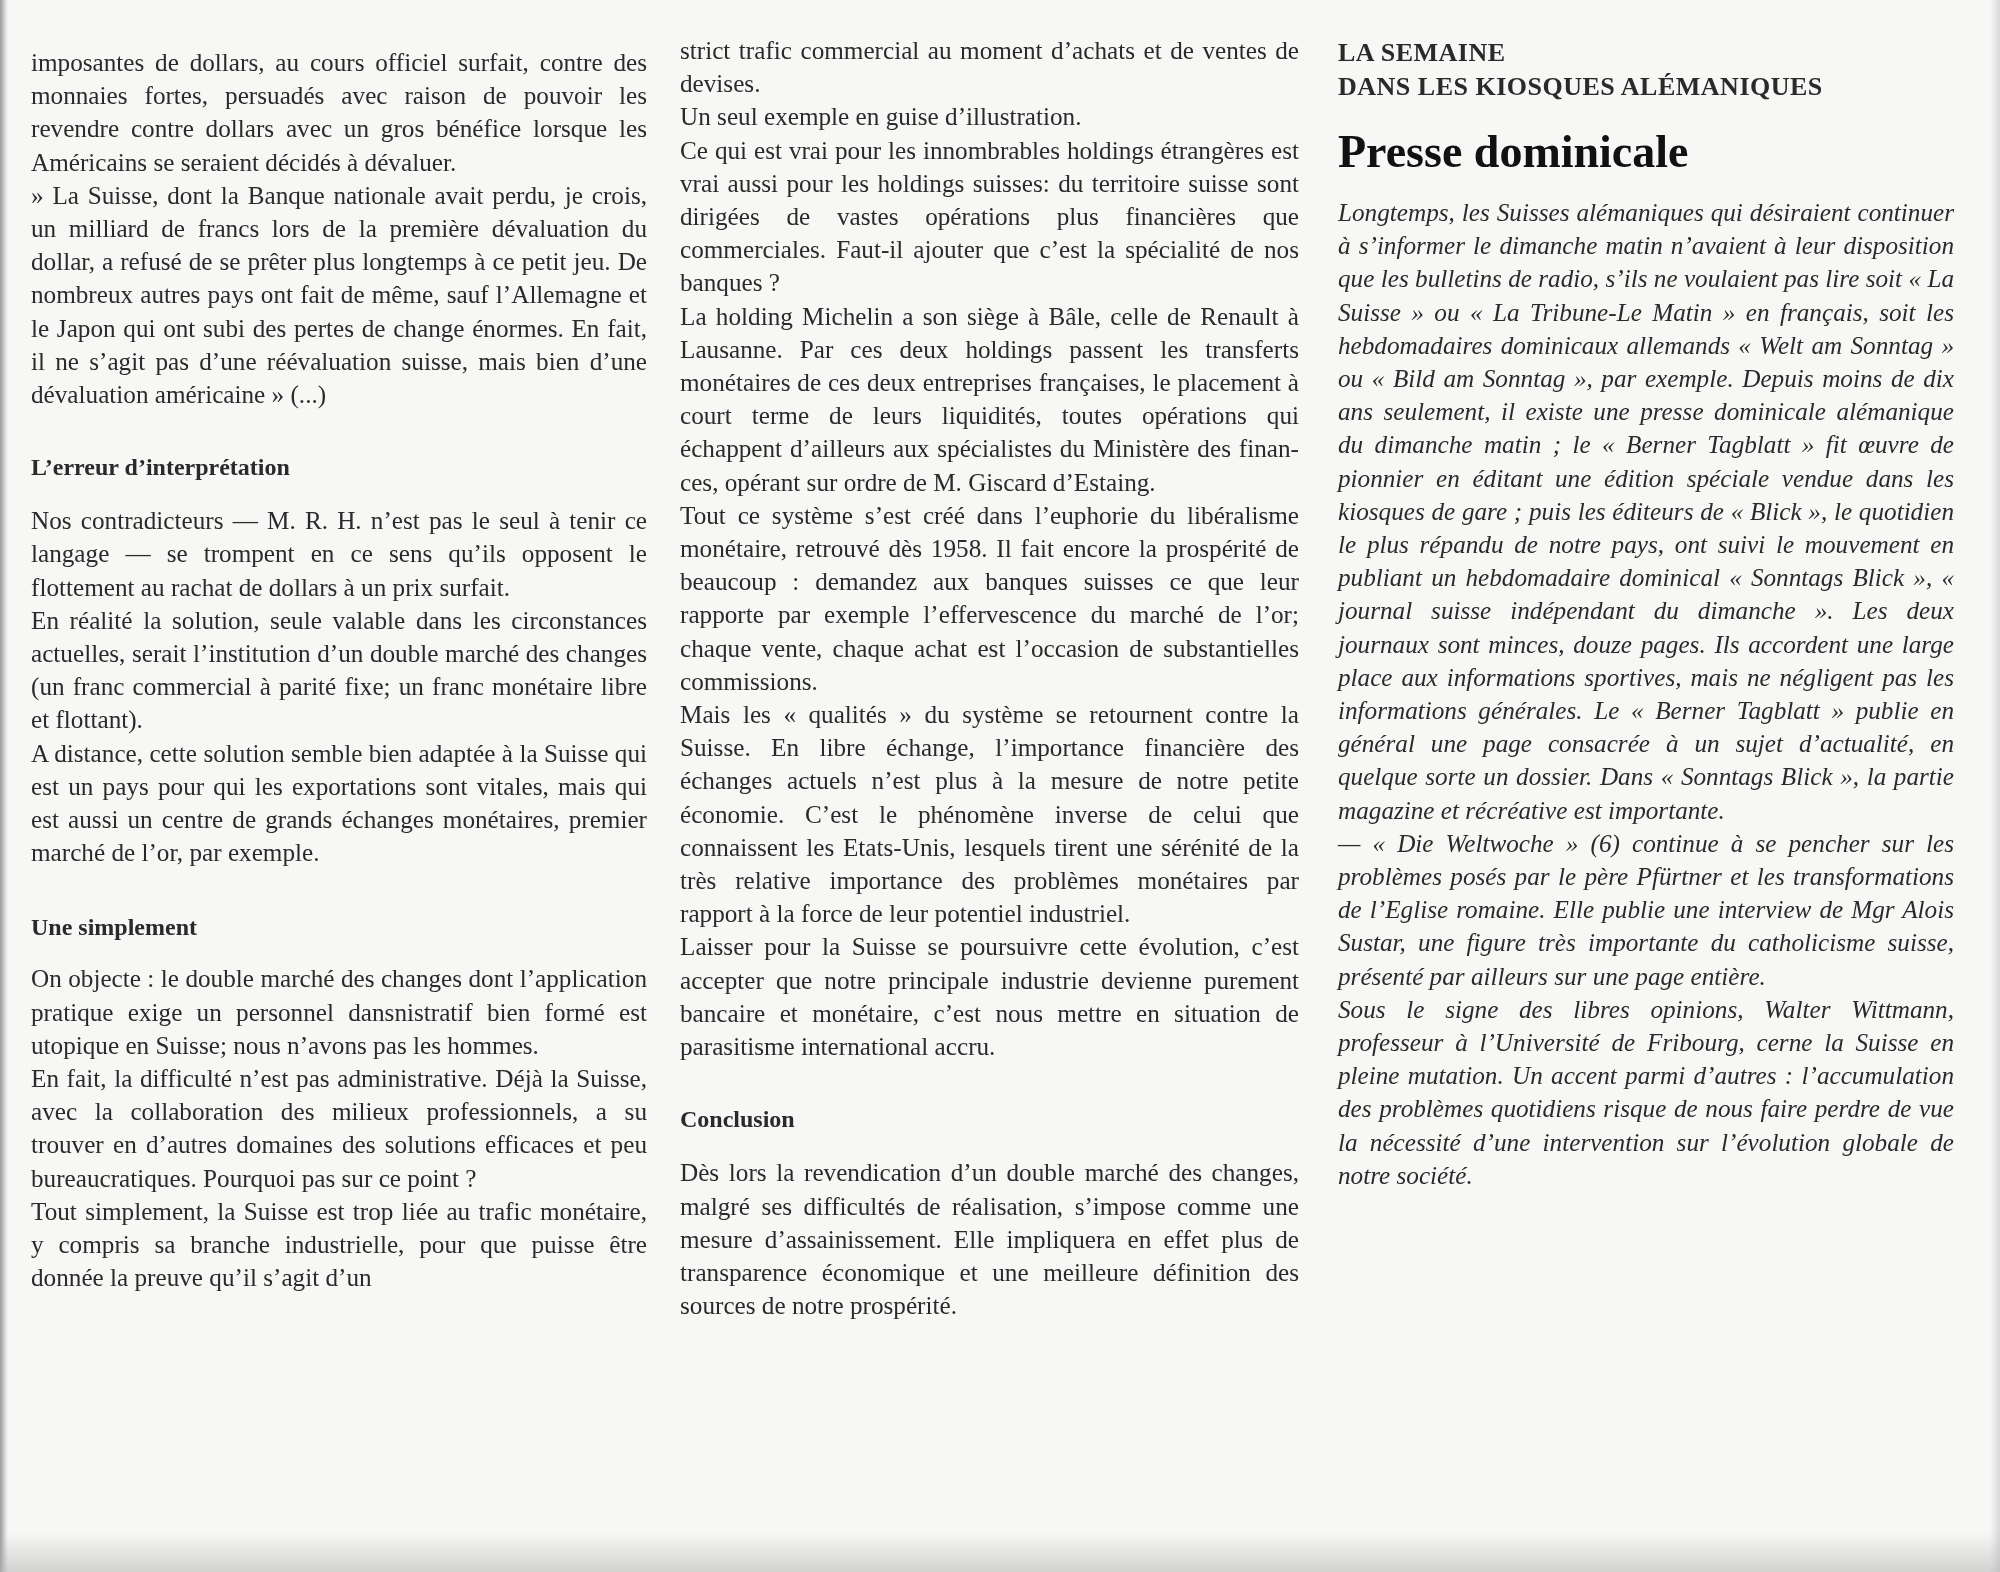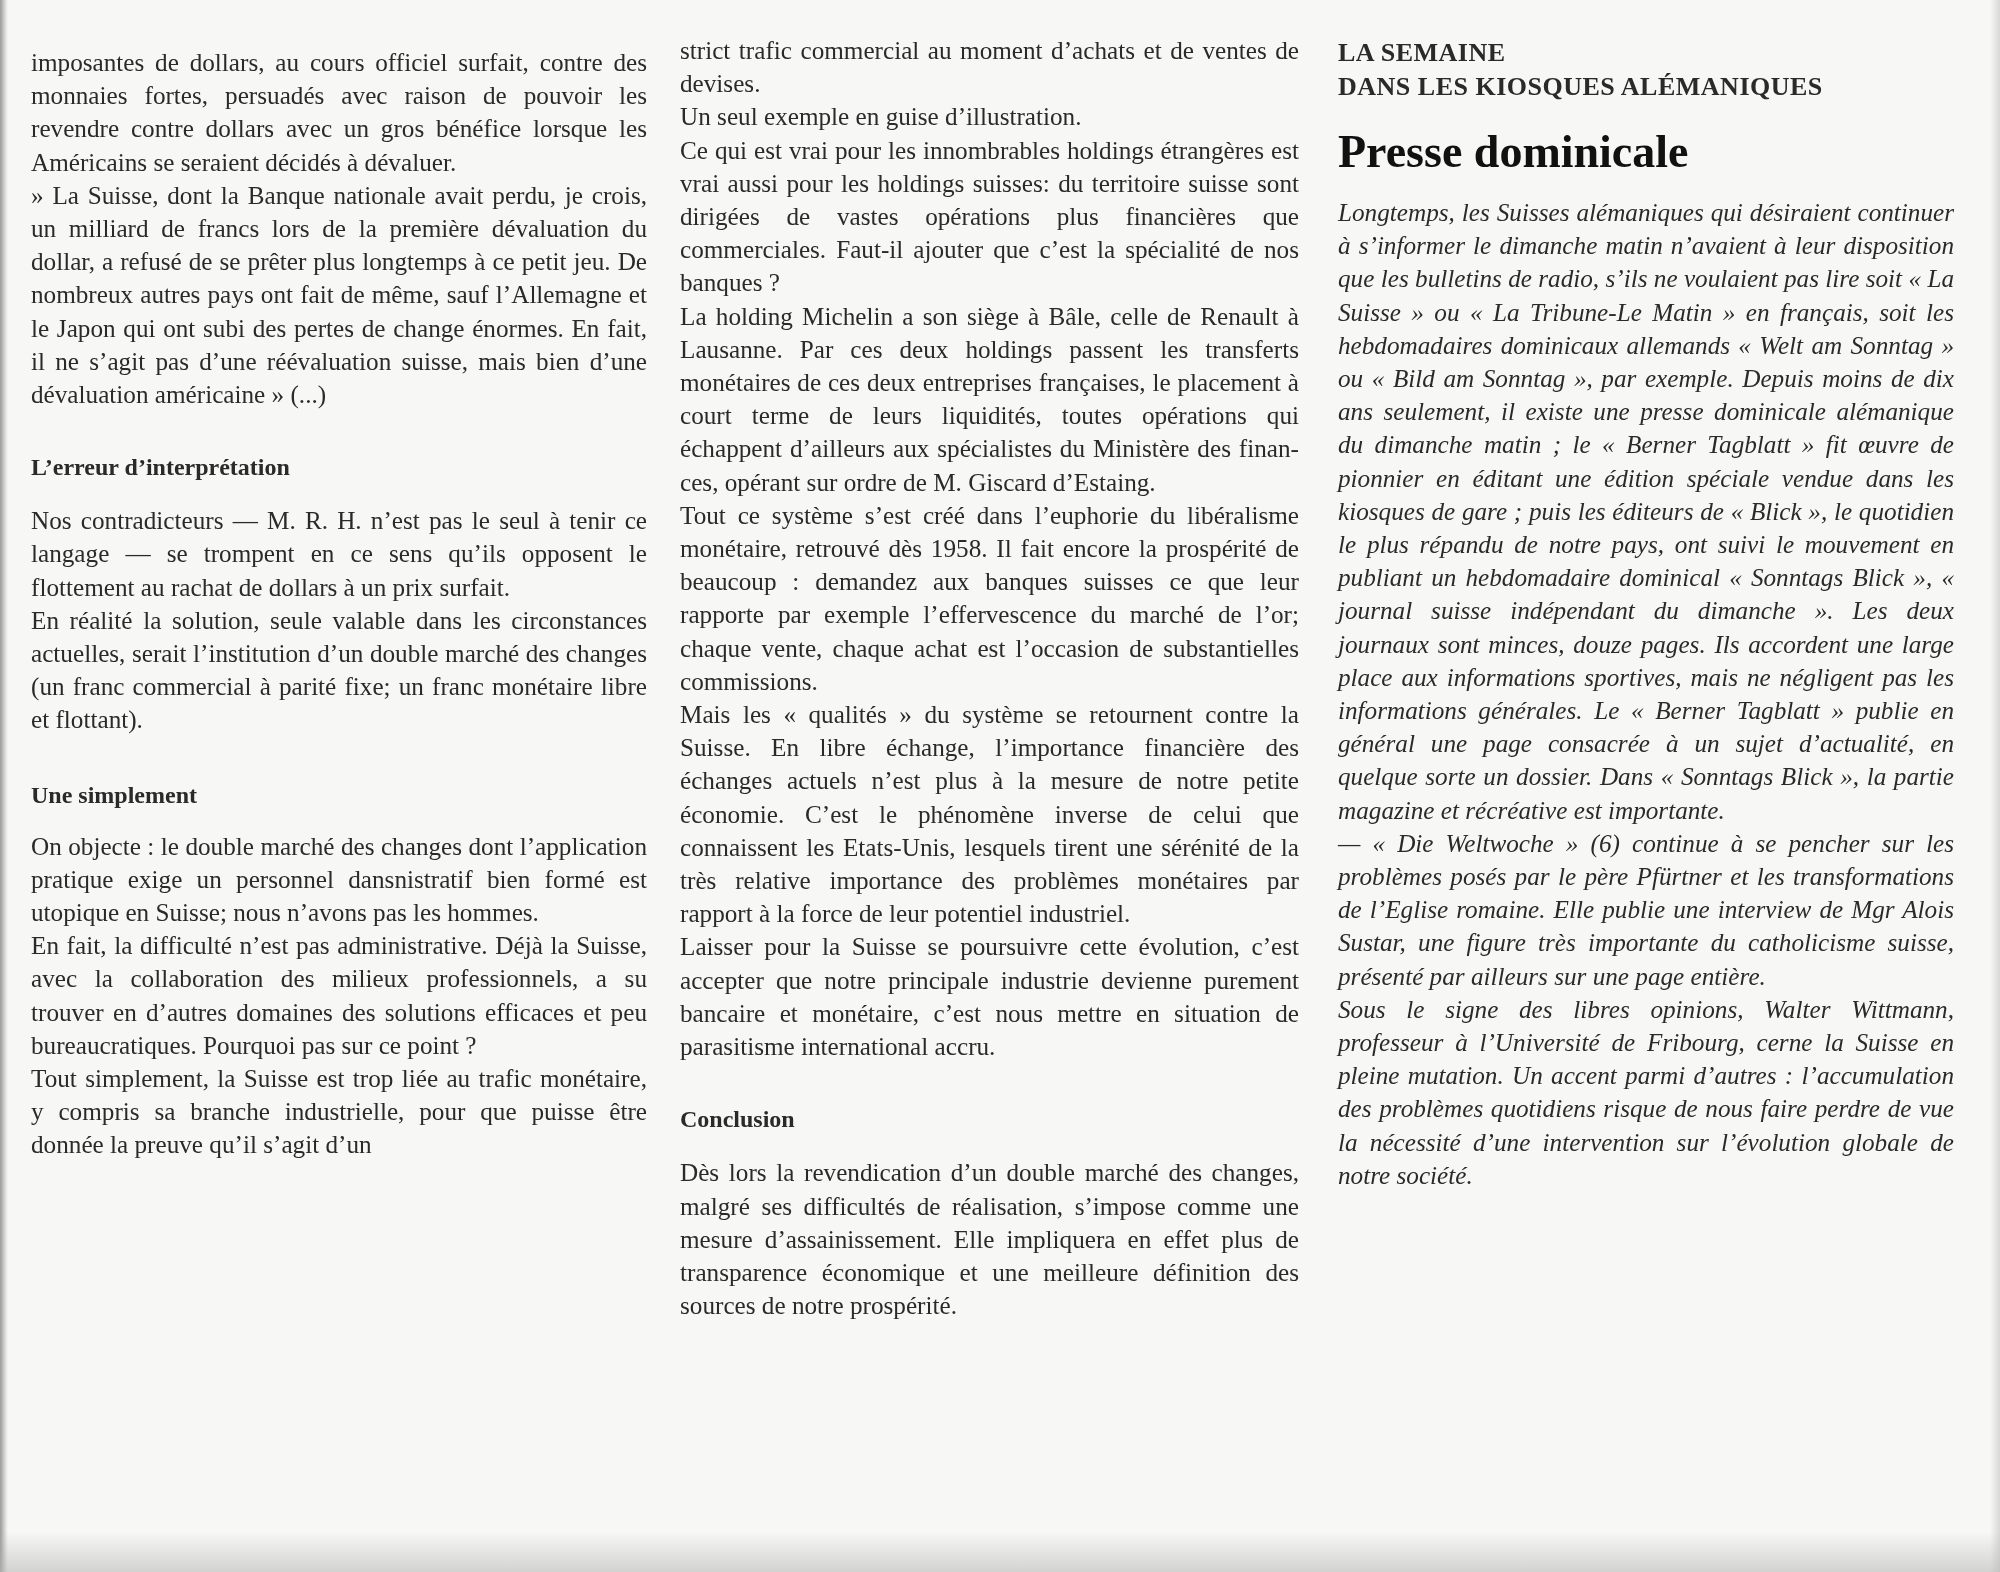--- a/index.html
+++ b/index.html
@@ -53,20 +53,21 @@
 <div class="page-edge-left"></div>
 <div class="page-edge-right"></div>
 <div class="page-edge-bottom"></div>
 
 <div class="col col1">
   <p>imposantes de dollars, au cours officiel surfait, contre des monnaies fortes, persuadés avec raison de pouvoir les revendre contre dollars avec un gros bénéfice lorsque les Américains se seraient décidés à dévaluer.</p>
   <p>» La Suisse, dont la Banque nationale avait perdu, je crois, un milliard de francs lors de la première dévaluation du dollar, a refusé de se prêter plus longtemps à ce petit jeu. De nombreux autres pays ont fait de même, sauf l’Allemagne et le Japon qui ont subi des pertes de change énormes. En fait, il ne s’agit pas d’une réévaluation suisse, mais bien d’une dévaluation américaine » (...)</p>
   <h3 class="h-erreur">L’erreur d’interprétation</h3>
   <p>Nos contradicteurs — M. R. H. n’est pas le seul à tenir ce langage — se trompent en ce sens qu’ils opposent le flottement au rachat de dollars à un prix surfait.</p>
   <p>En réalité la solution, seule valable dans les cir­constances actuelles, serait l’institution d’un double marché des changes (un franc commercial à parité fixe; un franc monétaire libre et flottant).</p>
+  <p>A distance, cette solution semble bien adaptée à la Suisse qui est un pays pour qui les exportations sont vitales, mais qui est aussi un centre de grands échanges monétaires, premier marché de l’or, par exemple.</p>
   <h3 class="h-objection">Une simplement</h3>
   <p>On objecte : le double marché des changes dont l’application pratique exige un personnel dans­nistratif bien formé est utopique en Suisse; nous n’avons pas les hommes.</p>
   <p>En fait, la difficulté n’est pas administrative. Déjà la Suisse, avec la collaboration des milieux pro­fessionnels, a su trouver en d’autres domaines des solutions efficaces et peu bureaucratiques. Pour­quoi pas sur ce point ?</p>
   <p>Tout simplement, la Suisse est trop liée au trafic monétaire, y compris sa branche industrielle, pour que puisse être donnée la preuve qu’il s’agit d’un</p>
 </div>
 
 <div class="col col2">
   <p>strict trafic commercial au moment d’achats et de ventes de devises.</p>
   <p>Un seul exemple en guise d’illustration.</p>
   <p>Ce qui est vrai pour les innombrables holdings étrangères est vrai aussi pour les holdings suisses: du territoire suisse sont dirigées de vastes opéra­tions plus financières que commerciales. Faut-il ajouter que c’est la spécialité de nos banques ?</p>

